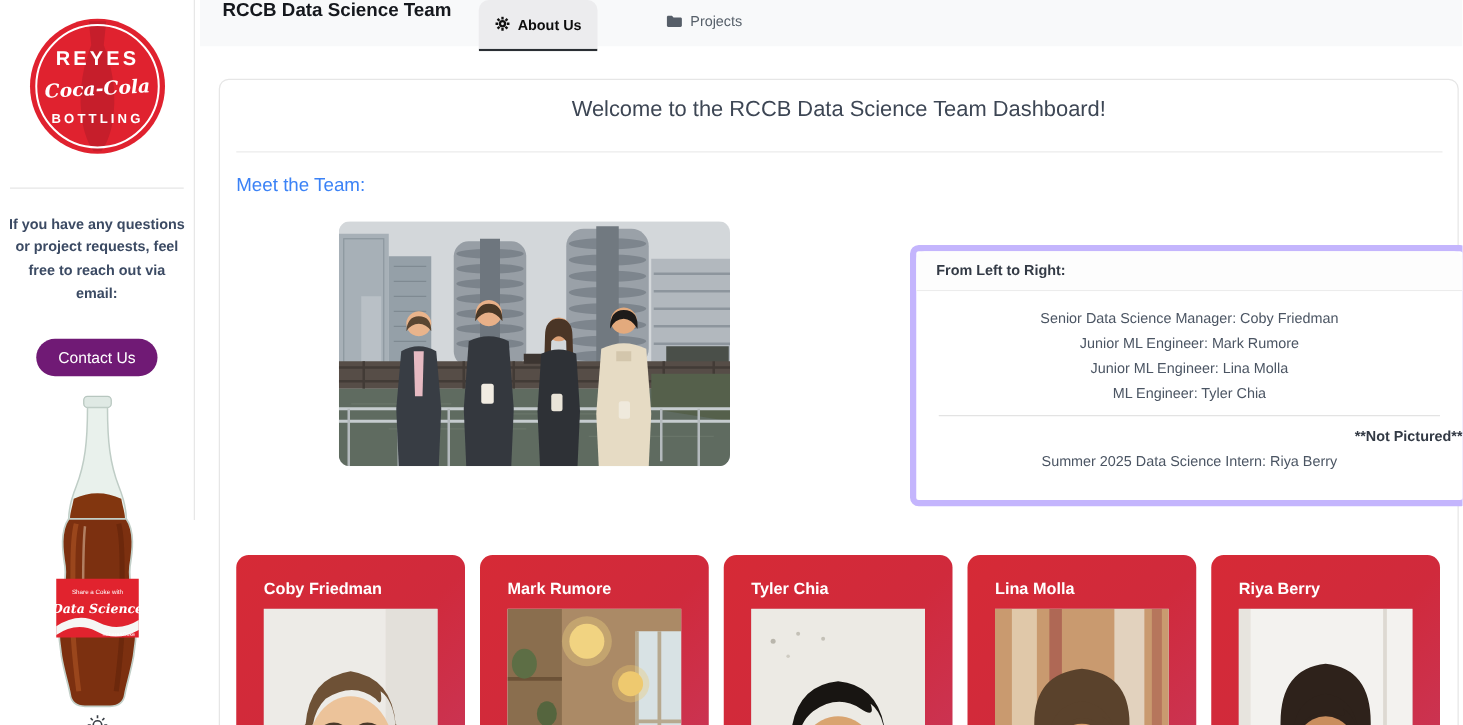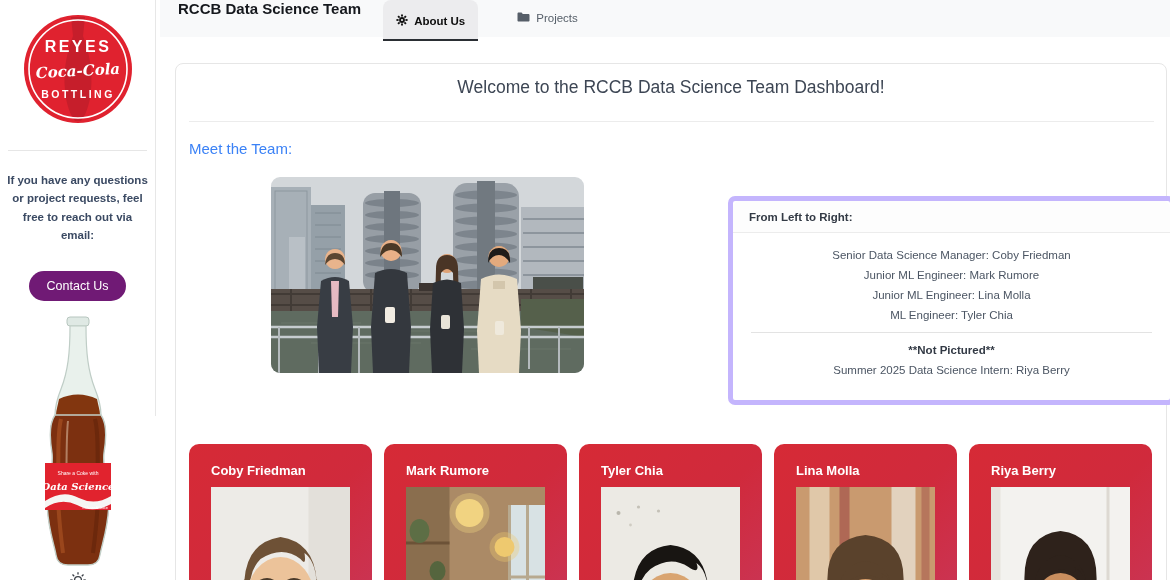--- a/index.html
+++ b/index.html
@@ -17,21 +17,21 @@
   .contact-btn { margin-top:26px; display:inline-block; background:#701a75; color:#fff;
                  border:none; border-radius:16px; padding:8px 18px; font-size:12.5px;
                  font-family:"Liberation Sans",sans-serif; cursor:pointer; }
   .bottle-wrap { margin:14px auto 0; width:86px; height:252px; }
   .theme-toggle { margin:4px auto 0; width:18px; height:18px; cursor:pointer; }
 
   
   .topnav { position:absolute; left:160px; top:0; right:0; height:37px;
             background:#f8f9fa; display:flex; align-items:flex-start; }
   .nav-title { margin-left:18px; font-size:15px; font-weight:bold; color:#15181d; }
-  .tabs { display:flex; margin-left:22px; gap:26px; align-items:flex-start; height:37px; }
+  .tabs { display:flex; margin-left:22px; gap:42px; align-items:flex-start; height:37px; }
   .tab { display:flex; align-items:center; gap:6px; font-size:11.5px; color:#57606a;
          padding:11px 13px 9px; cursor:pointer; }
   .tab.active { background:#ececee; border-radius:8px 8px 0 0; font-weight:bold;
                 color:#0d0d0d; border-bottom:2px solid #2a2e33; height:41px; }
 
   
   .main-card { position:absolute; left:175px; top:63px; width:992px; height:600px;
                background:#fff; border:1px solid #e6e6e6; border-radius:8px; }
   .welcome { position:absolute; top:13px; left:0; right:0; text-align:center;
              font-size:17.5px; font-weight:500; color:#3d4654; }
@@ -44,21 +44,21 @@
 
   
   .roster { position:absolute; top:132px; left:552px; width:447px; height:209px;
             border:5px solid #c4b5fd; border-radius:7px; background:#fff; }
   .roster-header { padding:10px 16px 9px; font-size:11.5px; font-weight:bold; color:#333a45;
                    border-bottom:1px solid #ececec; background:#fdfdfd;
                    border-radius:7px 7px 0 0; }
   .roster-body { padding-top:16px; display:flex; flex-direction:column; gap:8px;
                  text-align:center; font-size:11.5px; color:#4b5563; }
   .roster-divider { margin:3px 18px; border:none; border-top:1px solid #e3e3e3; }
-  .roster-bold { font-weight:bold; color:#333a45; }
+  .roster-bold { font-weight:bold; color:#333a45;text-align:right; }
 
   
   .member-row { position:absolute; top:380px; left:13px; display:flex; gap:12px; }
   .member-card { width:183px; height:300px; border-radius:10px; overflow:hidden;
                  background:linear-gradient(135deg,#d62a36 0%,#d02a3c 40%,#c43f6d 100%); }
   .member-name { padding:19px 22px 0; font-size:13px; font-weight:bold; color:#fff; }
   .member-photo { margin:9px 22px 0; height:240px; overflow:hidden; background:#ddd; }
   .member-photo svg { display:block; }
 </style>
 </head>

